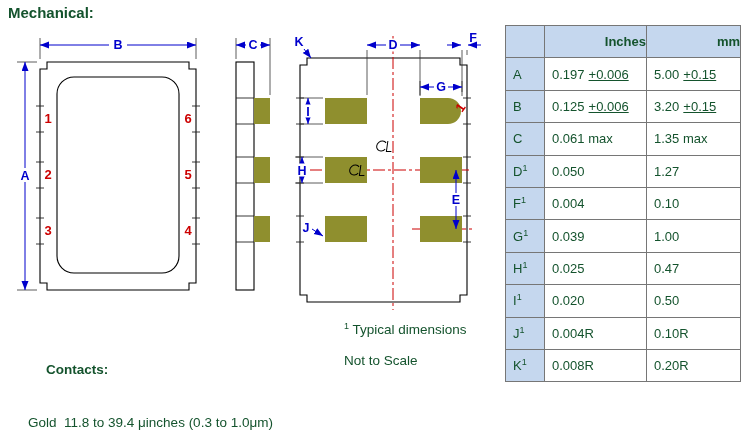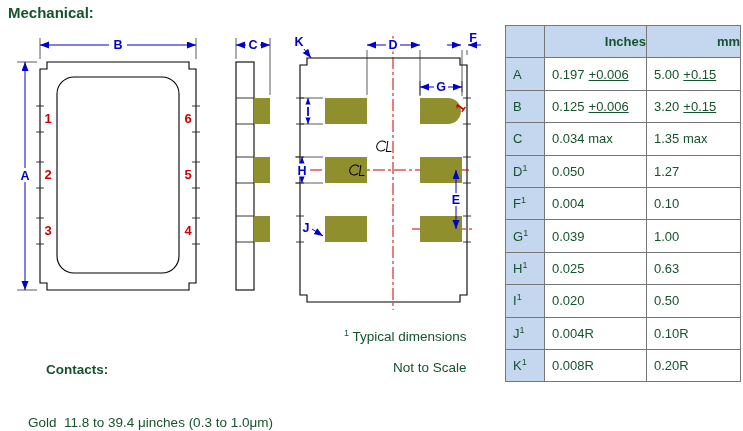--- a/index.html
+++ b/index.html
@@ -29,21 +29,21 @@
   .cl{stroke:#cc0000;stroke-width:1;fill:none;stroke-dasharray:12 3 3 3;}
   .pad{fill:#8f8f2e;}
   .lbl{fill:#0000cc;font-size:12.5px;font-weight:bold;font-family:"Liberation Sans",sans-serif;}
   .pin{fill:#cc0000;font-size:13px;font-weight:bold;font-family:"Liberation Sans",sans-serif;}
   .bg{fill:#fff;}
   .cls{stroke:#000;stroke-width:1;fill:none;}
 
   
   #contacts{position:absolute;left:28px;top:326px;font-size:13.5px;line-height:17.5px;white-space:pre;}
   #contacts .h{font-weight:bold;margin-left:18px;}
-  #notes{position:absolute;left:344px;top:329px;font-size:13.5px;text-align:right;}
+  #notes{position:absolute;left:344px;top:322px;font-size:13.5px;}
   #notes .n2{margin-top:16px;}
 </style>
 </head>
 <body>
 
 <div id="page">
 
   <div id="title">Mechanical:</div>
 
   <svg id="drawing" width="743" height="431" viewBox="0 0 743 431">
@@ -234,42 +234,42 @@
       <td class="c-in"><span>0.197</span><span class="tol">+0.006</span></td>
       <td class="c-mm"><span>5.00</span><span class="tol">+0.15</span></td>
     </tr>
     <tr>
       <td class="c-dim"><span>B</span><sup></sup></td>
       <td class="c-in"><span>0.125</span><span class="tol">+0.006</span></td>
       <td class="c-mm"><span>3.20</span><span class="tol">+0.15</span></td>
     </tr>
     <tr>
       <td class="c-dim"><span>C</span><sup></sup></td>
-      <td class="c-in"><span>0.034 max</span><span class="tol"></span></td>
+      <td class="c-in"><span>0.061 max</span><span class="tol"></span></td>
       <td class="c-mm"><span>1.35 max</span><span class="tol"></span></td>
     </tr>
     <tr>
       <td class="c-dim"><span>D</span><sup>1</sup></td>
       <td class="c-in"><span>0.050</span><span class="tol"></span></td>
       <td class="c-mm"><span>1.27</span><span class="tol"></span></td>
     </tr>
     <tr>
       <td class="c-dim"><span>F</span><sup>1</sup></td>
       <td class="c-in"><span>0.004</span><span class="tol"></span></td>
       <td class="c-mm"><span>0.10</span><span class="tol"></span></td>
     </tr>
     <tr>
       <td class="c-dim"><span>G</span><sup>1</sup></td>
       <td class="c-in"><span>0.039</span><span class="tol"></span></td>
       <td class="c-mm"><span>1.00</span><span class="tol"></span></td>
     </tr>
     <tr>
       <td class="c-dim"><span>H</span><sup>1</sup></td>
       <td class="c-in"><span>0.025</span><span class="tol"></span></td>
-      <td class="c-mm"><span>0.63</span><span class="tol"></span></td>
+      <td class="c-mm"><span>0.47</span><span class="tol"></span></td>
     </tr>
     <tr>
       <td class="c-dim"><span>I</span><sup>1</sup></td>
       <td class="c-in"><span>0.020</span><span class="tol"></span></td>
       <td class="c-mm"><span>0.50</span><span class="tol"></span></td>
     </tr>
     <tr>
       <td class="c-dim"><span>J</span><sup>1</sup></td>
       <td class="c-in"><span>0.004R</span><span class="tol"></span></td>
       <td class="c-mm"><span>0.10R</span><span class="tol"></span></td>

